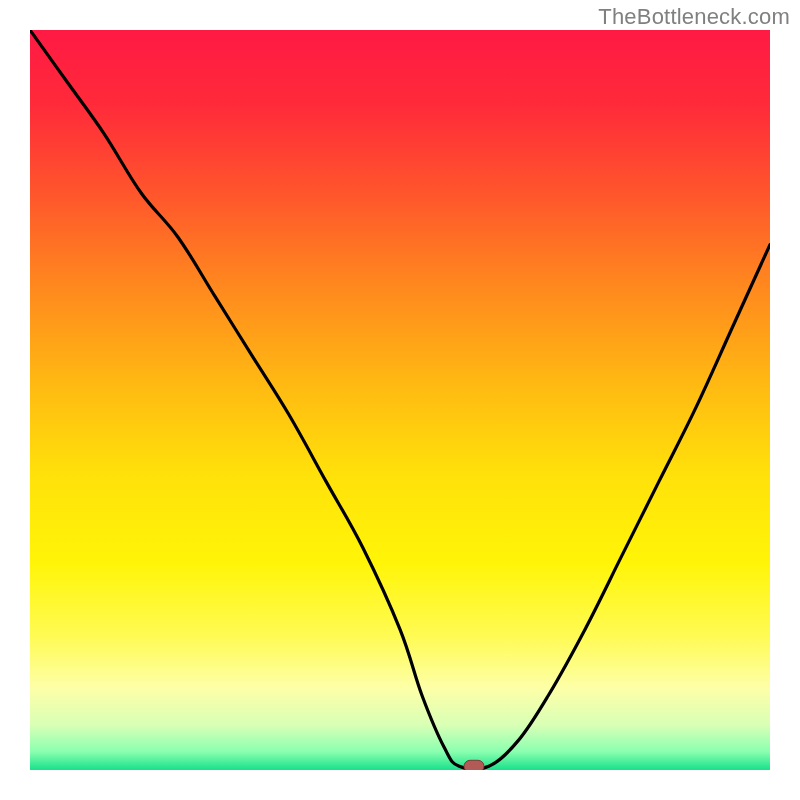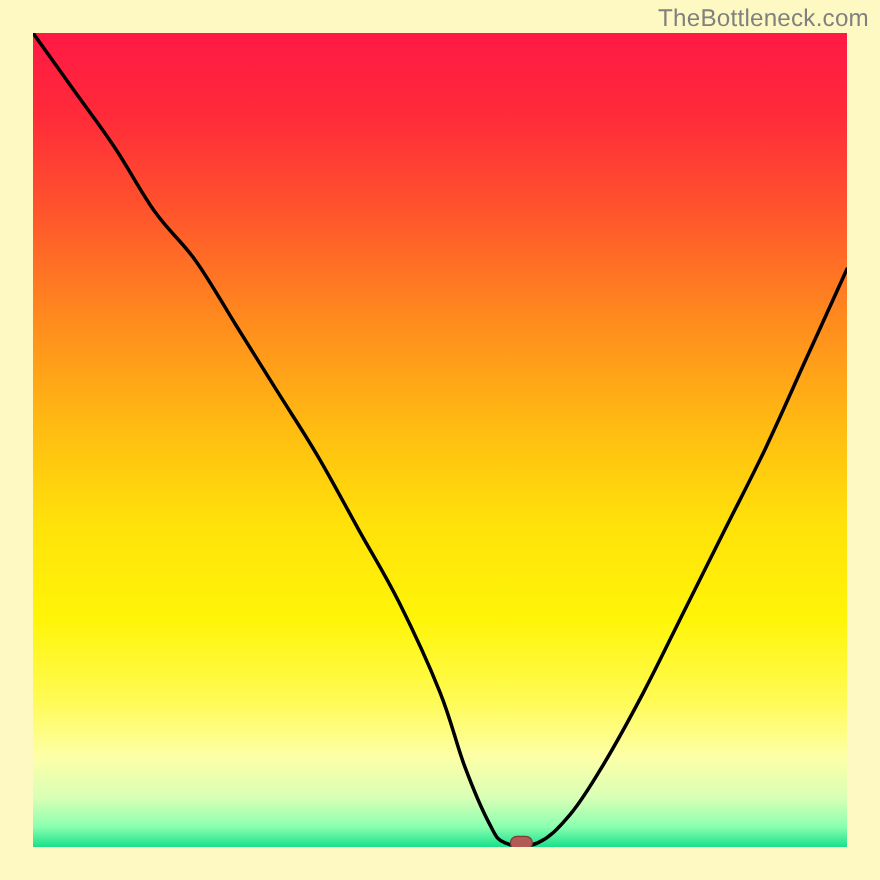--- a/index.html
+++ b/index.html
@@ -8,21 +8,21 @@
     width: 800px;
     height: 800px;
     background: #000;
     overflow: hidden;
     font-family: Arial, Helvetica, sans-serif;
   }
   .frame {
     position: relative;
     width: 800px;
     height: 800px;
-    background: #fef9c3;
+    background: #ffffff;
   }
   .watermark {
     position: absolute;
     top: 4px;
     right: 10px;
     color: #808080;
     font-size: 22px;
     font-weight: 500;
     letter-spacing: 0.2px;
     z-index: 20;

